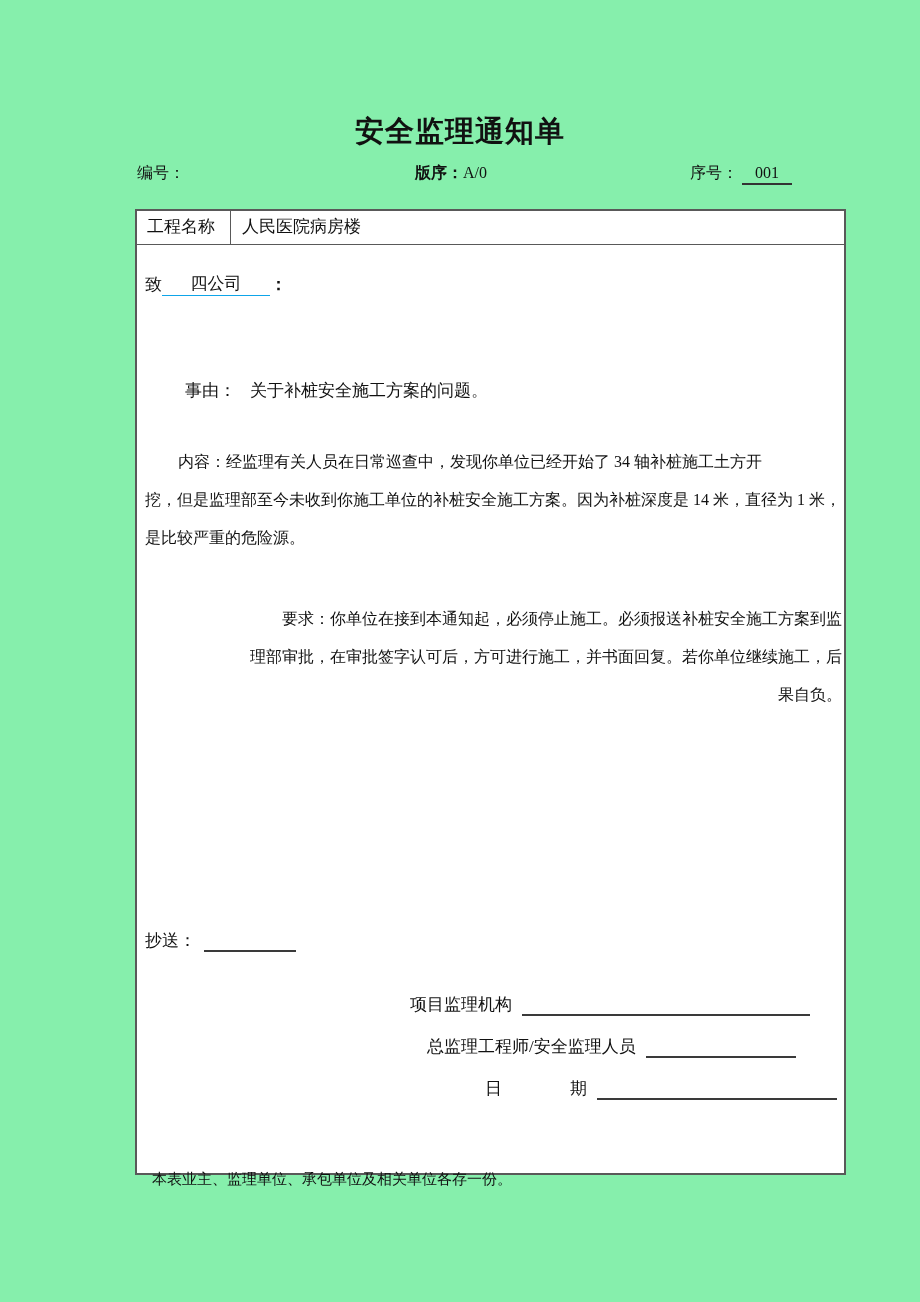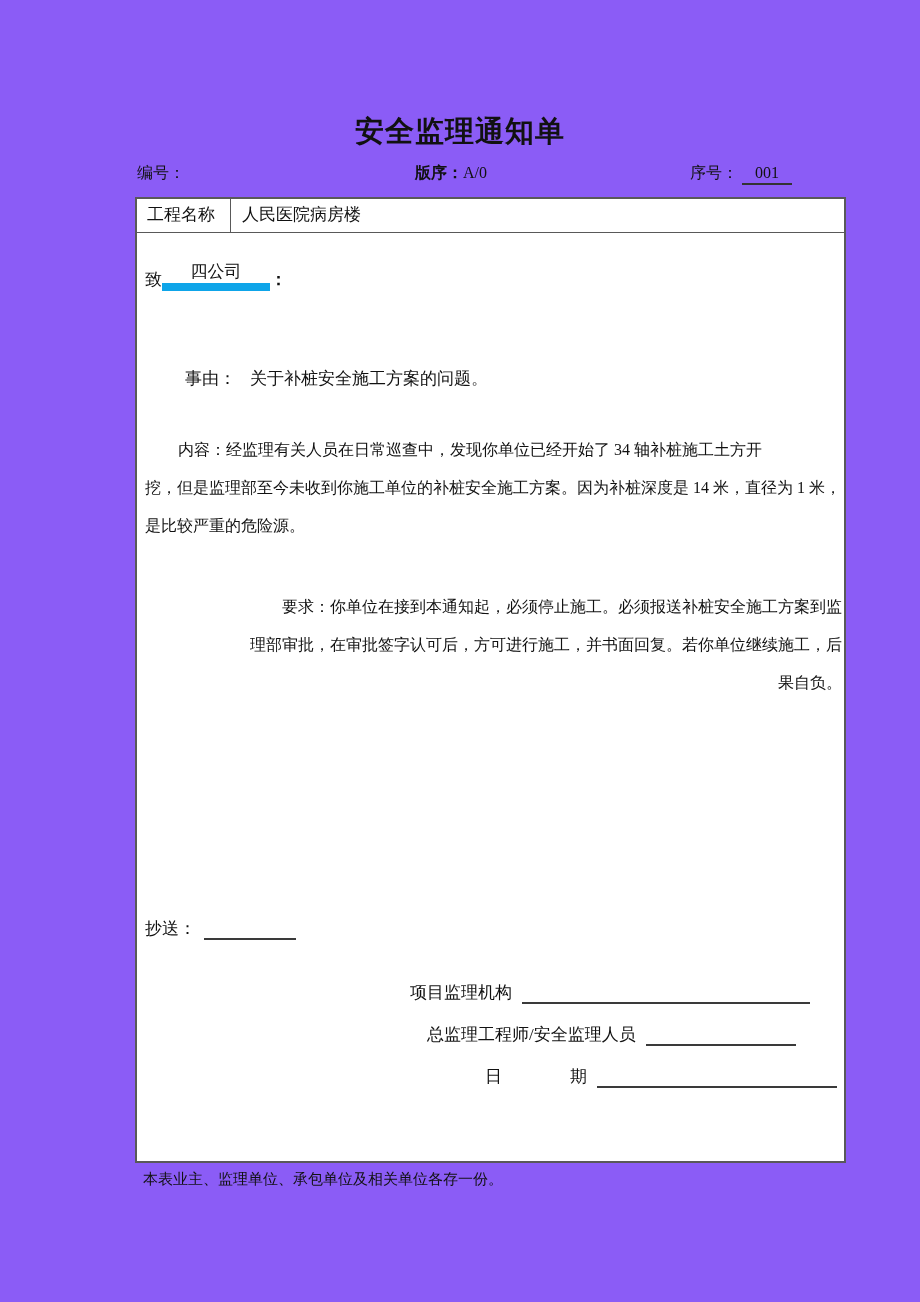--- a/index.html
+++ b/index.html
@@ -1,21 +1,21 @@
 <!DOCTYPE html>
 <html><head>
 <meta charset="utf-8">
 <style>
   html,body { margin:0; padding:0; background:#ffffff; }
   body {
     width:920px; height:1302px; position:relative;
     font-family:"Liberation Serif","DejaVu Serif",serif;
     color:#111; -webkit-font-smoothing:antialiased;
   }
-  .page { position:absolute; inset:0; background:#8b5cf6; }
+  .page { position:absolute; inset:0; background:#86efac; }
 
   
   .doc-title {
     position:absolute; top:112px; left:0; width:920px;
     text-align:center; font-size:29px; font-weight:bold; margin:0;
     font-family:"Liberation Sans","DejaVu Sans",sans-serif;
     letter-spacing:1px;
   }
 
   
@@ -24,37 +24,37 @@
   .meta-ver    { position:absolute; left:415px; top:0; }
   .meta-ver .lbl { font-weight:bold; }
   .meta-serial { position:absolute; left:690px; top:0; }
   .serial-field {
     display:inline-block; width:50px; text-align:center;
     border-bottom:2px solid #333; margin-left:4px; line-height:20px;
   }
 
   
   .doc-table {
-    position:absolute; left:135px; top:197px; width:711px; height:966px;
+    position:absolute; left:135px; top:209px; width:711px; height:966px;
     border:2px solid #595959; box-sizing:border-box; background:#fff;
   }
   .project-row { display:flex; height:33px; border-bottom:1px solid #595959; font-size:17px; }
   .project-label-cell {
     width:94px; border-right:1px solid #595959; box-sizing:border-box;
     padding-left:10px; line-height:32px; flex:none;
   }
   .project-value-cell { flex:1; padding-left:11px; line-height:32px; }
 
   
   .body-cell { position:relative; height:928px; }
 
   .to-line { position:absolute; top:28px; left:8px; font-size:17px; }
   .to-underline {
     display:inline-block; width:108px; text-align:center;
-    border-bottom:8px solid #0ea5e9; line-height:22px; vertical-align:bottom;
+    border-bottom:1px solid #0ea5e9; line-height:22px; vertical-align:bottom;
   }
   .to-colon { font-weight:bold; }
 
   .subject-line { position:absolute; top:134px; left:48px; font-size:17px; }
   .subject-line .subj-text { margin-left:14px;text-align:center; }
 
   .para { position:absolute; left:8px; width:697px; font-size:16px; }
   .para .line { line-height:38px; white-space:pre; }
   .para .line.first { text-indent:33px; }
   .content-para { top:198px; }
@@ -68,21 +68,21 @@
   .cc-blank { width:92px; margin-left:8px; }
 
   .sig-row { position:absolute; font-size:17px; white-space:pre; }
   .sig-org   { top:748px; left:273px; }
   .sig-chief { top:790px; left:290px; }
   .sig-date  { top:832px; left:348px; }
   .org-blank   { width:288px; margin-left:10px; }
   .chief-blank { width:150px; margin-left:10px; }
   .date-blank  { width:240px; margin-left:10px; }
 
-  .footer-note { position:absolute; top:1170px; left:143px; font-size:15px; }
+  .footer-note { position:absolute; top:1170px; left:152px; font-size:15px; }
 </style>
 </head>
 <body>
 
 <div class="page">
 
   <h1 class="doc-title">安全监理通知单</h1>
 
   <div class="meta-row">
     <span class="meta-no">编号：</span>

